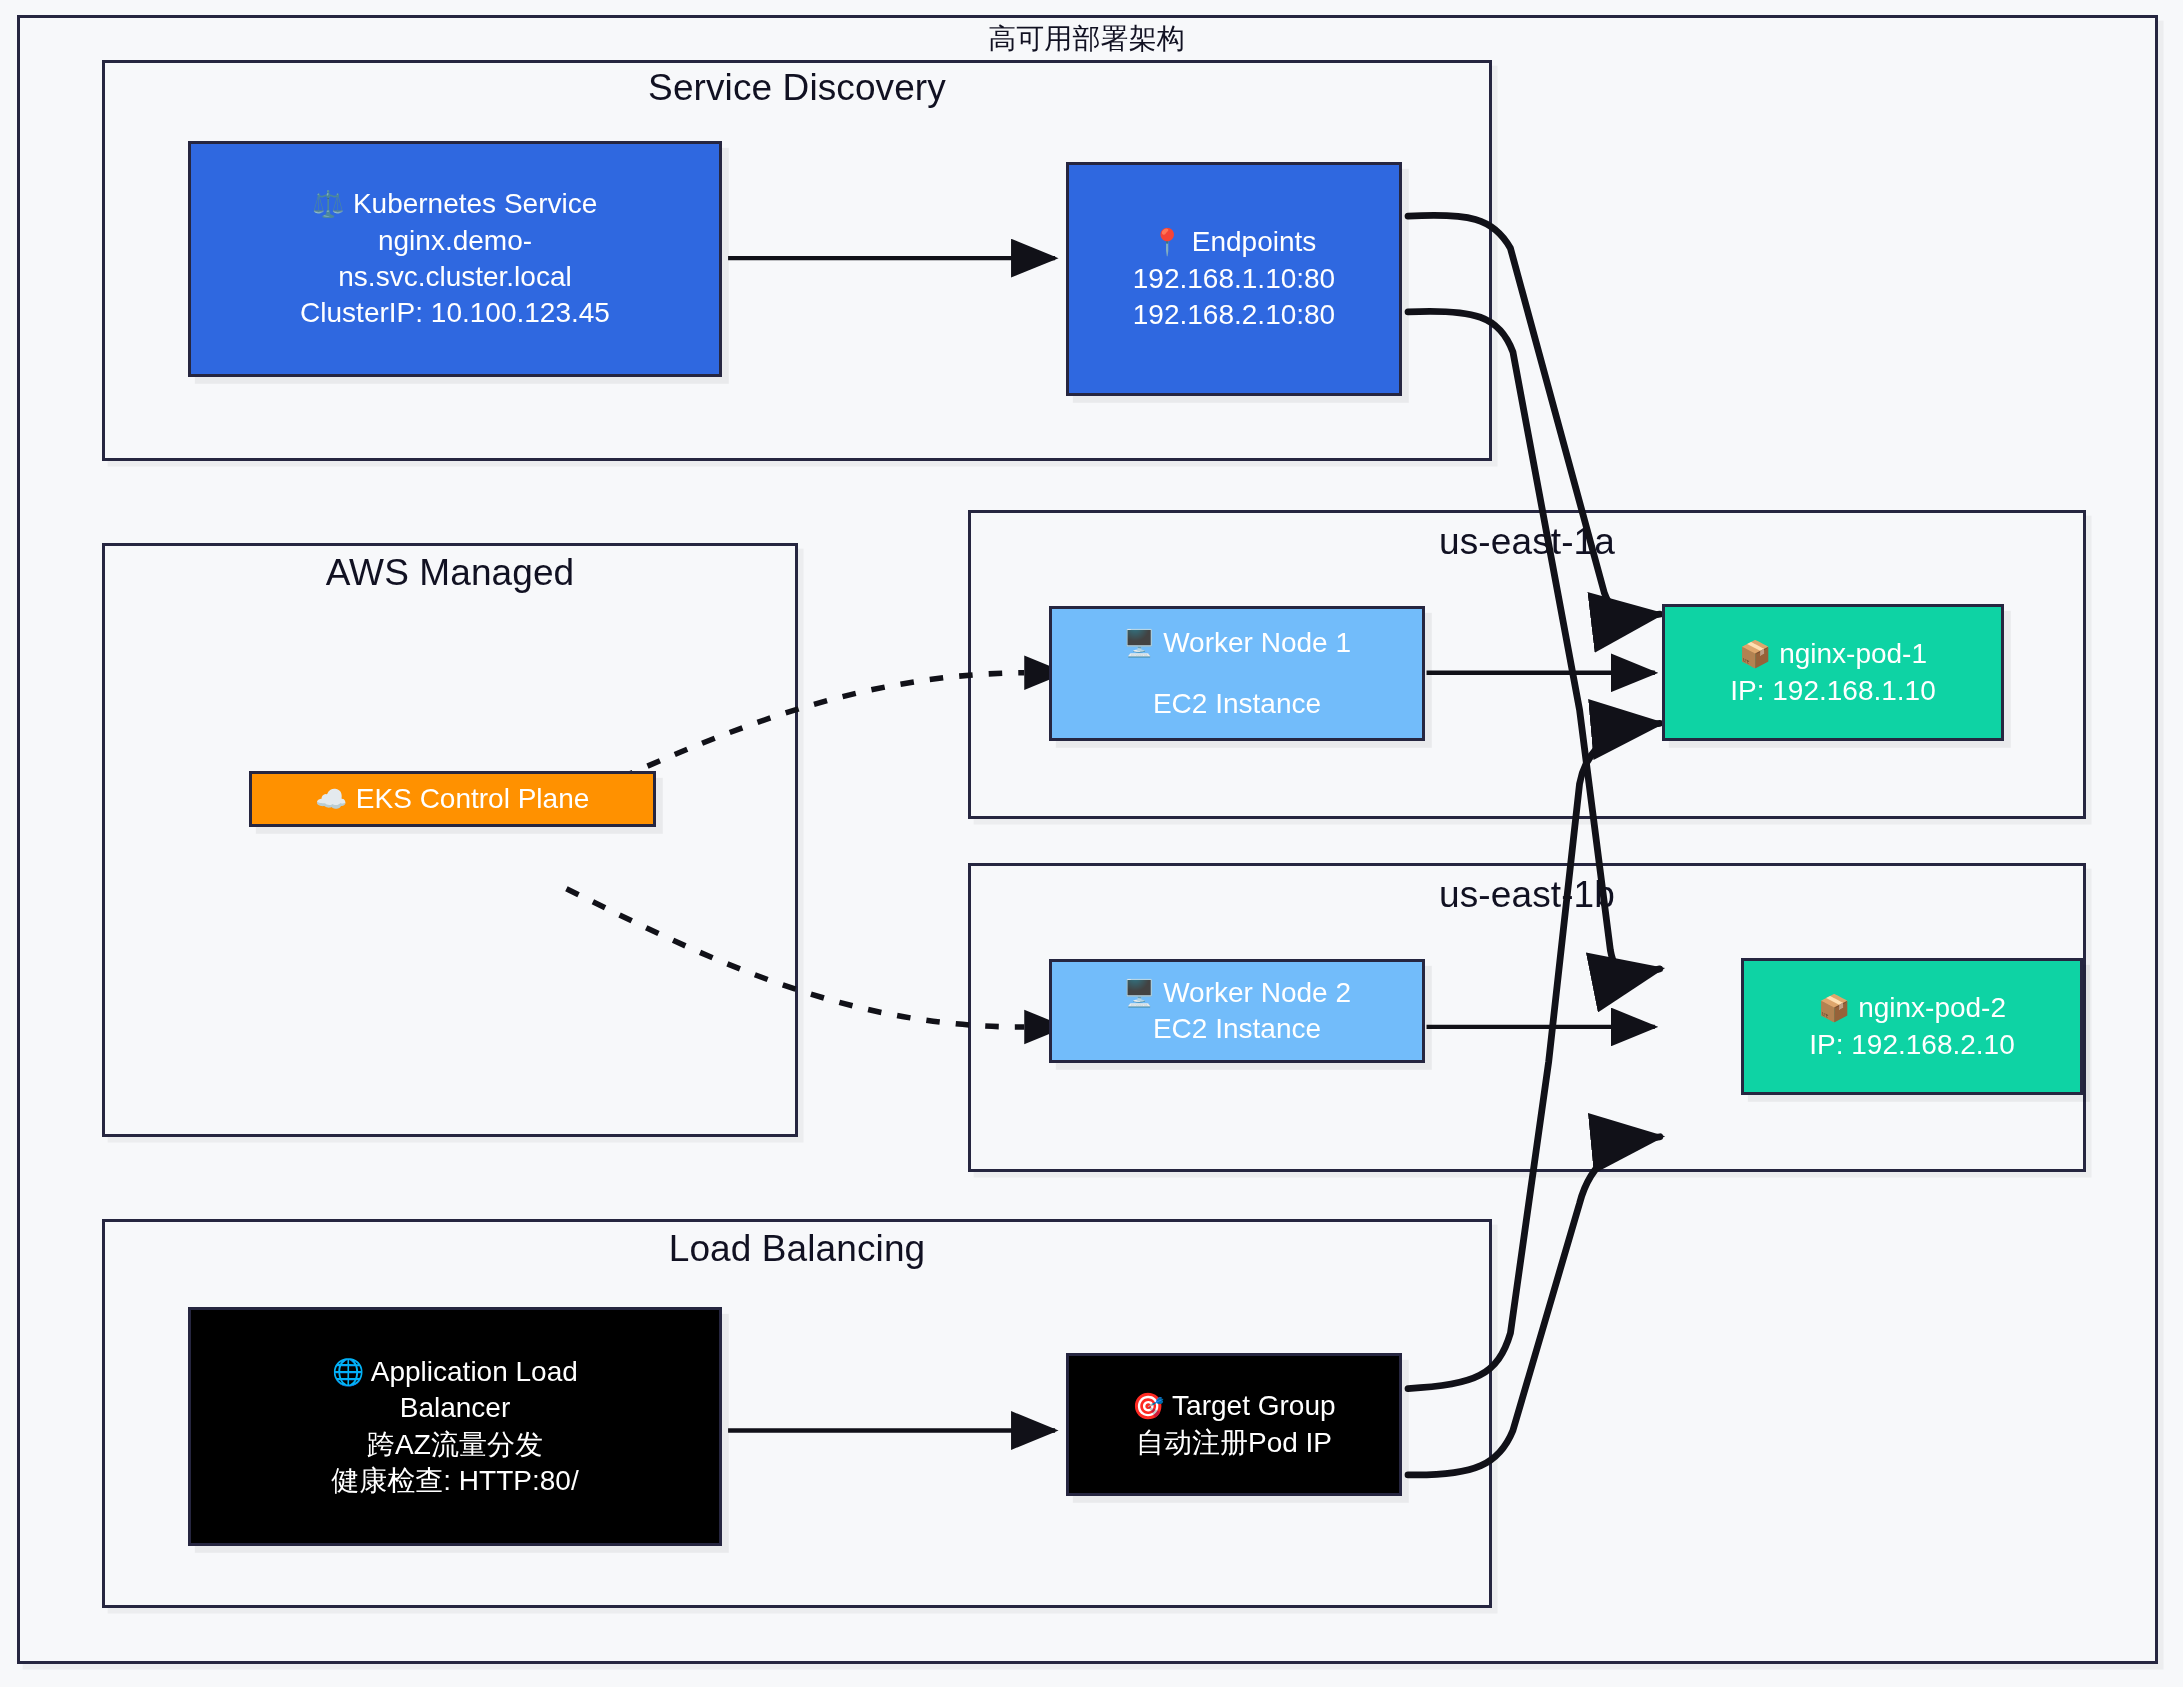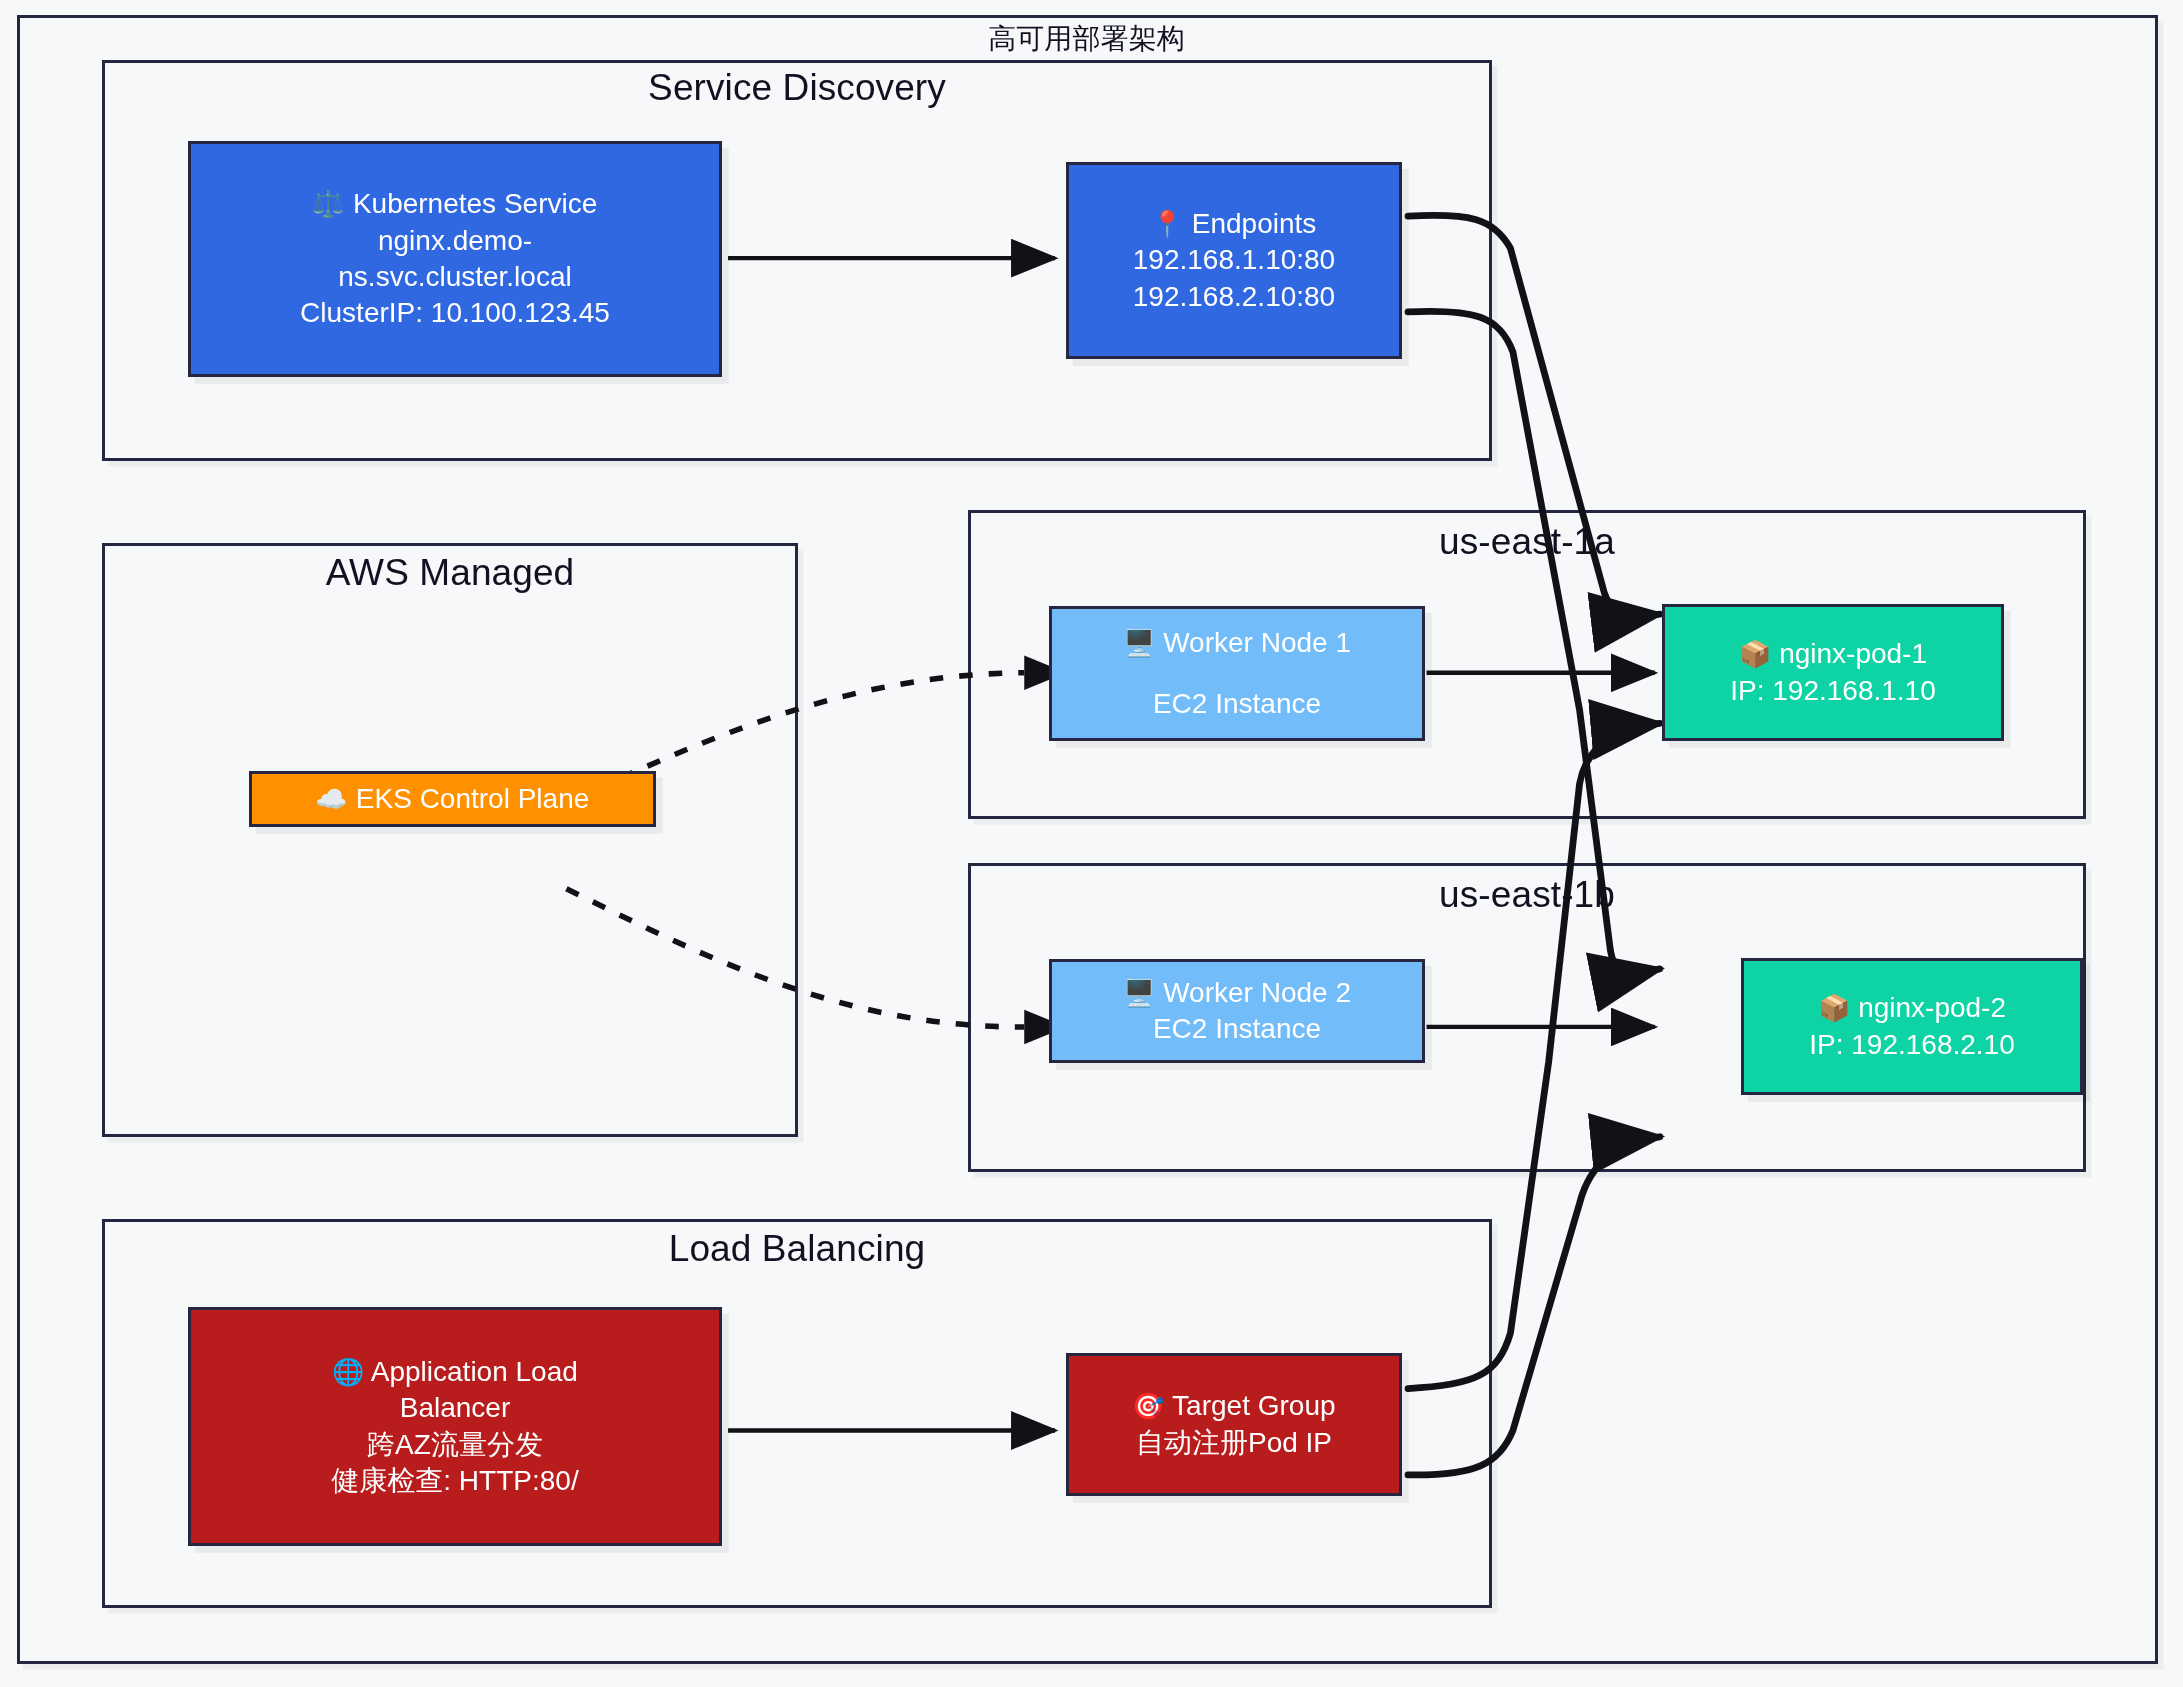--- a/index.html
+++ b/index.html
@@ -16,21 +16,21 @@
         display:flex;flex-direction:column;align-items:center;justify-content:center;
         color:#ffffff;font-size:28px;line-height:1.30;text-align:center;
         box-shadow:6.8px 6.8px 0 0 rgba(0,0,0,0.055);padding:2.5px 6.2px;}
   .node .ln{display:block;white-space:nowrap;}
   .emo{font-family:"DejaVu Sans",sans-serif;font-size:26px;}
 
   .n-blue{background:#2f68e0;}
   .n-lblue{background:#72bcfa;}
   .n-green{background:#0ed3a4;}
   .n-orange{background:#ff9100;border-color:#262640;}
-  .n-pink{background:#b91c1c;}
+  .n-pink{background:#000000;}
 </style>
 </head>
 <body>
 
 <div id="stage">
 
   <div class="frame" style="left:17.3px;top:15.4px;width:2141px;height:1649px;"></div>
   <div class="frame-title" style="left:852px;top:20.4px;width:469px;font-size:28px;">高可用部署架构</div>
 
   <div class="frame" style="left:102px;top:60px;width:1390px;height:401px;"></div>
@@ -88,21 +88,21 @@
     </g>
   </svg>
 
   <div class="node n-blue" style="left:188px;top:141px;width:534px;height:236px;">
     <span class="ln"><span class="emo">⚖️</span> <span>Kubernetes Service</span></span>
     <span class="ln">nginx.demo-</span>
     <span class="ln">ns.svc.cluster.local</span>
     <span class="ln">ClusterIP: 10.100.123.45</span>
   </div>
 
-  <div class="node n-blue" style="left:1066px;top:162px;width:336px;height:197px;">
+  <div class="node n-blue" style="left:1066px;top:162px;width:336px;height:234px;">
     <span class="ln"><span class="emo">📍</span> <span>Endpoints</span></span>
     <span class="ln">192.168.1.10:80</span>
     <span class="ln">192.168.2.10:80</span>
   </div>
 
   <div class="node n-orange" style="left:249px;top:771px;width:407px;height:56px;">
     <span class="ln"><span class="emo">☁️</span> <span>EKS Control Plane</span></span>
   </div>
 
   <div class="node n-lblue" style="left:1049px;top:606px;width:376px;height:135px;gap:24px;">

